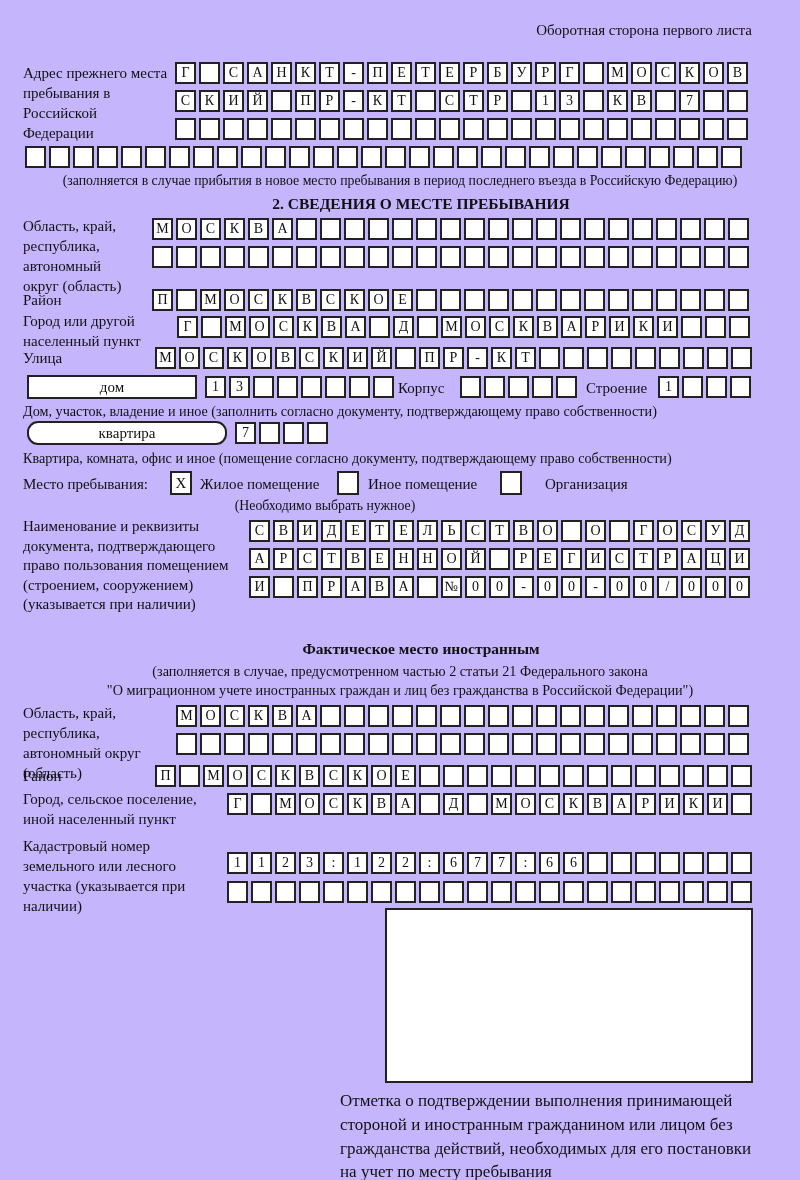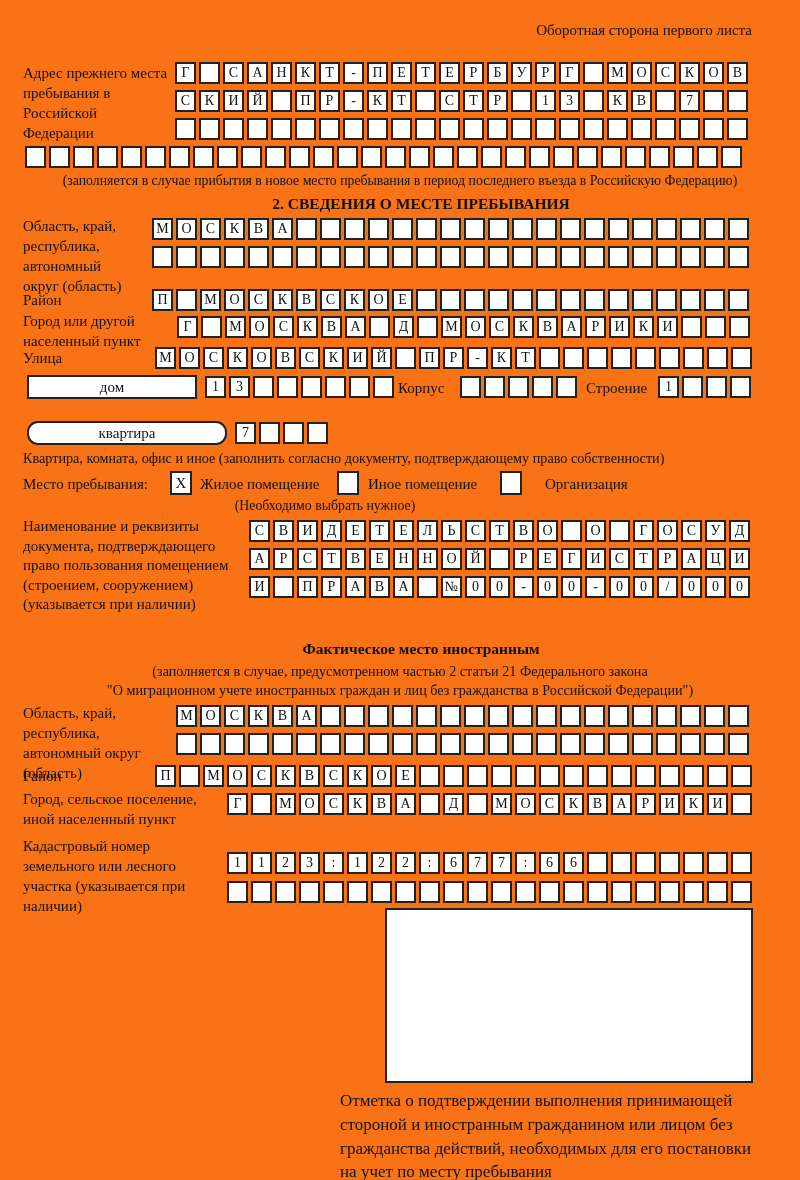--- a/index.html
+++ b/index.html
@@ -1,17 +1,17 @@
 <!DOCTYPE html>
 <html><head>
 <meta charset="utf-8">
 <style>
   html,body{margin:0;padding:0;background:#fff;}
   .page{
-    position:relative;width:800px;height:1180px;background:#f97316;
+    position:relative;width:800px;height:1180px;background:#c4b5fd;
     font-family:"Liberation Serif","DejaVu Serif",serif;color:#111;overflow:hidden;
   }
   .abs{position:absolute;}
   .lbl{font-size:15px;line-height:1.34;color:#111;}
   .cells{display:flex;gap:3px;}
   .cell{
     width:21px;height:22px;box-sizing:border-box;border:2px solid #222;
     font-size:14px;line-height:18px;text-align:center;flex:0 0 auto;background:#fff;
   }
   .widebox{
@@ -311,29 +311,30 @@
       <span class="cell"></span>
       <span class="cell"></span>
     </div>
   <div class="abs lbl" style="left:586px;top:378px;">Строение</div>
   <div class="abs cells" style="left:658px;top:376px;">
       <span class="cell">1</span>
       <span class="cell"></span>
       <span class="cell"></span>
       <span class="cell"></span>
     </div>
+  <div class="abs caption-left" style="left:23px;top:403px;">Дом, участок, владение и иное (заполнить согласно документу, подтверждающему право собственности)</div>
 
   <div class="abs widebox" style="left:27px;top:421px;width:200px;border-radius:11px;">квартира</div>
   <div class="abs cells" style="left:235px;top:422px;">
       <span class="cell">7</span>
       <span class="cell"></span>
       <span class="cell"></span>
       <span class="cell"></span>
     </div>
-  <div class="abs caption-left" style="left:23px;top:450px;">Квартира, комната, офис и иное (заполнить согласно документу, подтверждающему право собственности)</div>
+  <div class="abs caption-left" style="left:23px;top:450px;">Квартира, комната, офис и иное (помещение согласно документу, подтверждающему право собственности)</div>
 
   <div class="abs lbl" style="left:23px;top:474px;">Место пребывания:</div>
   <span class="abs checkbox" style="left:170px;top:471px;">X</span>
   <div class="abs lbl" style="left:200px;top:474px;">Жилое помещение</div>
   <span class="abs checkbox" style="left:337px;top:471px;"></span>
   <div class="abs lbl" style="left:368px;top:474px;">Иное помещение</div>
   <span class="abs checkbox" style="left:500px;top:471px;"></span>
   <div class="abs lbl" style="left:545px;top:474px;">Организация</div>
   <div class="abs caption" style="left:25px;top:498px;width:600px;text-align:center;">(Необходимо выбрать нужное)</div>
 

